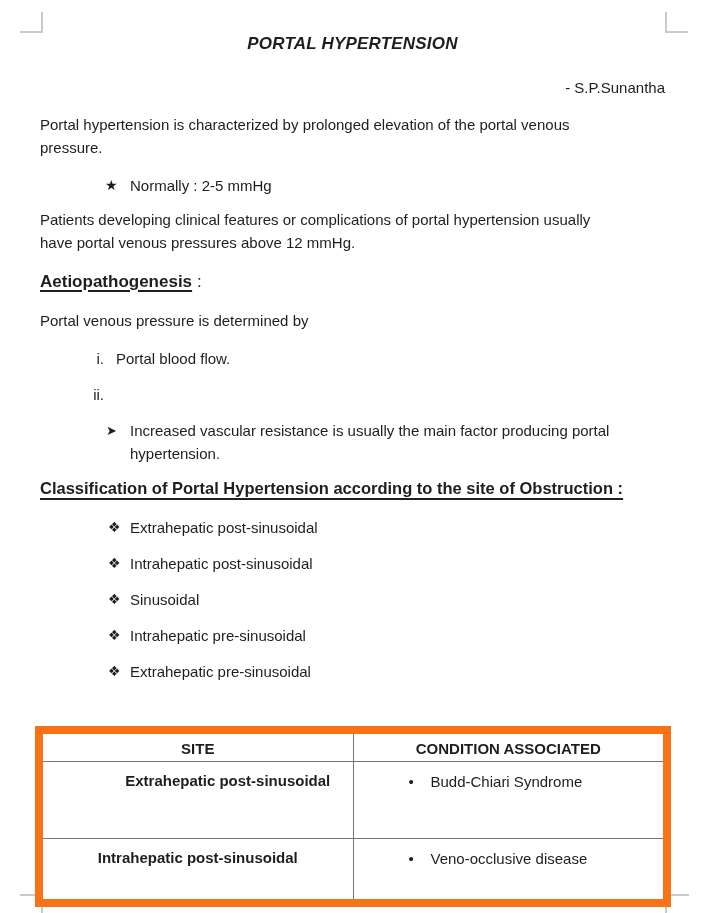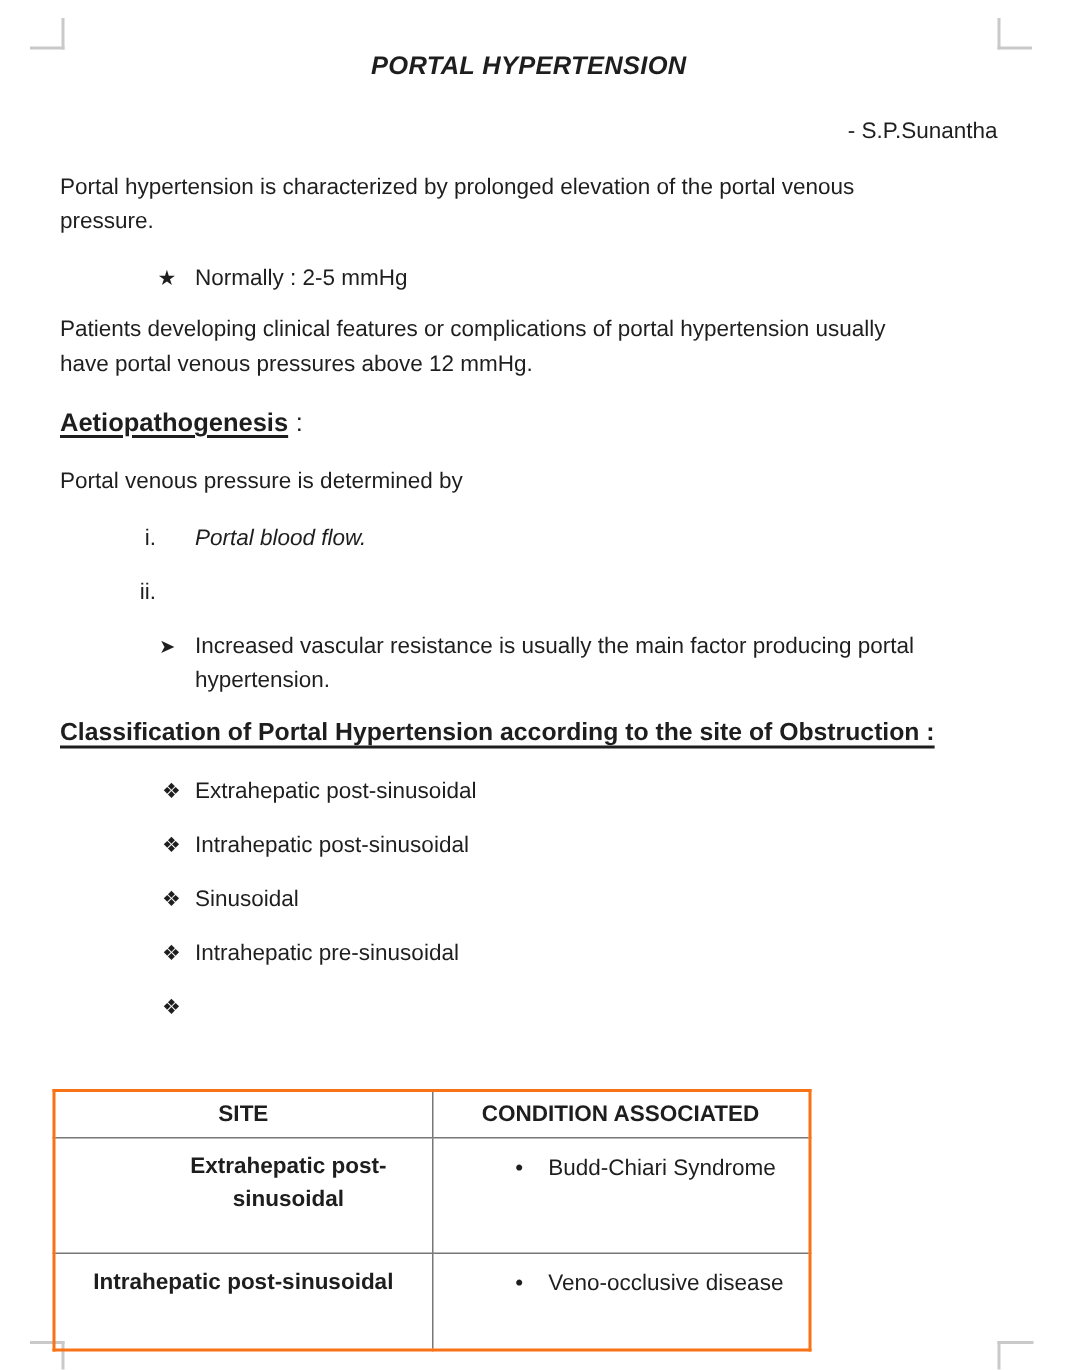--- a/index.html
+++ b/index.html
@@ -29,29 +29,29 @@
   .h1 .h-suffix{font-weight:normal;margin-left:5px;}
   .h2{margin-top:11px;font-size:16.5px;line-height:25px;font-weight:bold;white-space:nowrap;
       text-decoration:underline;text-underline-offset:4px;text-decoration-thickness:1.5px;}
 
   .li{display:flex;font-size:15px;line-height:23px;}
   .li .li-text{white-space:pre-line;}
   .li.star{margin-top:13px;margin-left:65px;}
   .li.star .marker{width:25px;flex:0 0 25px;font-size:14px;}
   .li.roman{margin-top:13px;margin-left:40px;}
   .li.roman .num{width:24px;flex:0 0 24px;text-align:right;}
-  .li.roman .li-text{margin-left:26px;font-style:italic;}
+  .li.roman .li-text{margin-left:12px;}
   .li.arrow{margin-top:13px;margin-left:66px;}
   .li.arrow .marker{width:24px;flex:0 0 24px;font-size:13px;}
   .li.diamond{margin-top:13px;margin-left:68px;}
   .li.diamond.first{margin-top:15px;}
   .li.diamond .marker{width:22px;flex:0 0 22px;font-size:14px;}
 
-  table.site-table{margin-top:43px;margin-left:-5px;width:506px;border-collapse:collapse;table-layout:fixed;
-      border:2px solid #f97316;font-size:15px;}
+  table.site-table{margin-top:43px;margin-left:-5px;width:636px;border-collapse:collapse;table-layout:fixed;
+      border:8px solid #f97316;font-size:15px;}
   .site-table th,.site-table td{border:1.5px solid #777;vertical-align:top;padding:0;}
   .site-table tr.hdr{height:31px;}
   .site-table tr.r1{height:77px;}
   .site-table tr.r2{height:65px;}
   .site-table th{font-weight:bold;text-align:center;padding-top:4px;line-height:22px;}
   .site-table td.site{font-weight:bold;text-align:center;padding-top:8px;line-height:22px;}
   .site-table td.site.indented{padding-left:60px;}
   .site-table td.cond{padding-top:8px;}
   .cond-item{display:flex;padding-left:55px;line-height:23px;}
   .cond-item .marker{width:22px;flex:0 0 22px;}
@@ -114,20 +114,21 @@
   <div class="li diamond">
     <span class="marker">❖</span>
     <span class="li-text">Sinusoidal</span>
   </div>
   <div class="li diamond">
     <span class="marker">❖</span>
     <span class="li-text">Intrahepatic pre-sinusoidal</span>
   </div>
   <div class="li diamond">
     <span class="marker">❖</span>
+    <span class="li-text">Extrahepatic pre-sinusoidal</span>
   </div>
 
   <table class="site-table">
     <tbody>
         <tr class="hdr">
       <th>SITE</th>
       <th>CONDITION ASSOCIATED</th>
     </tr>
     <tr class="r1">
       <td class="site indented">Extrahepatic post-sinusoidal</td>

